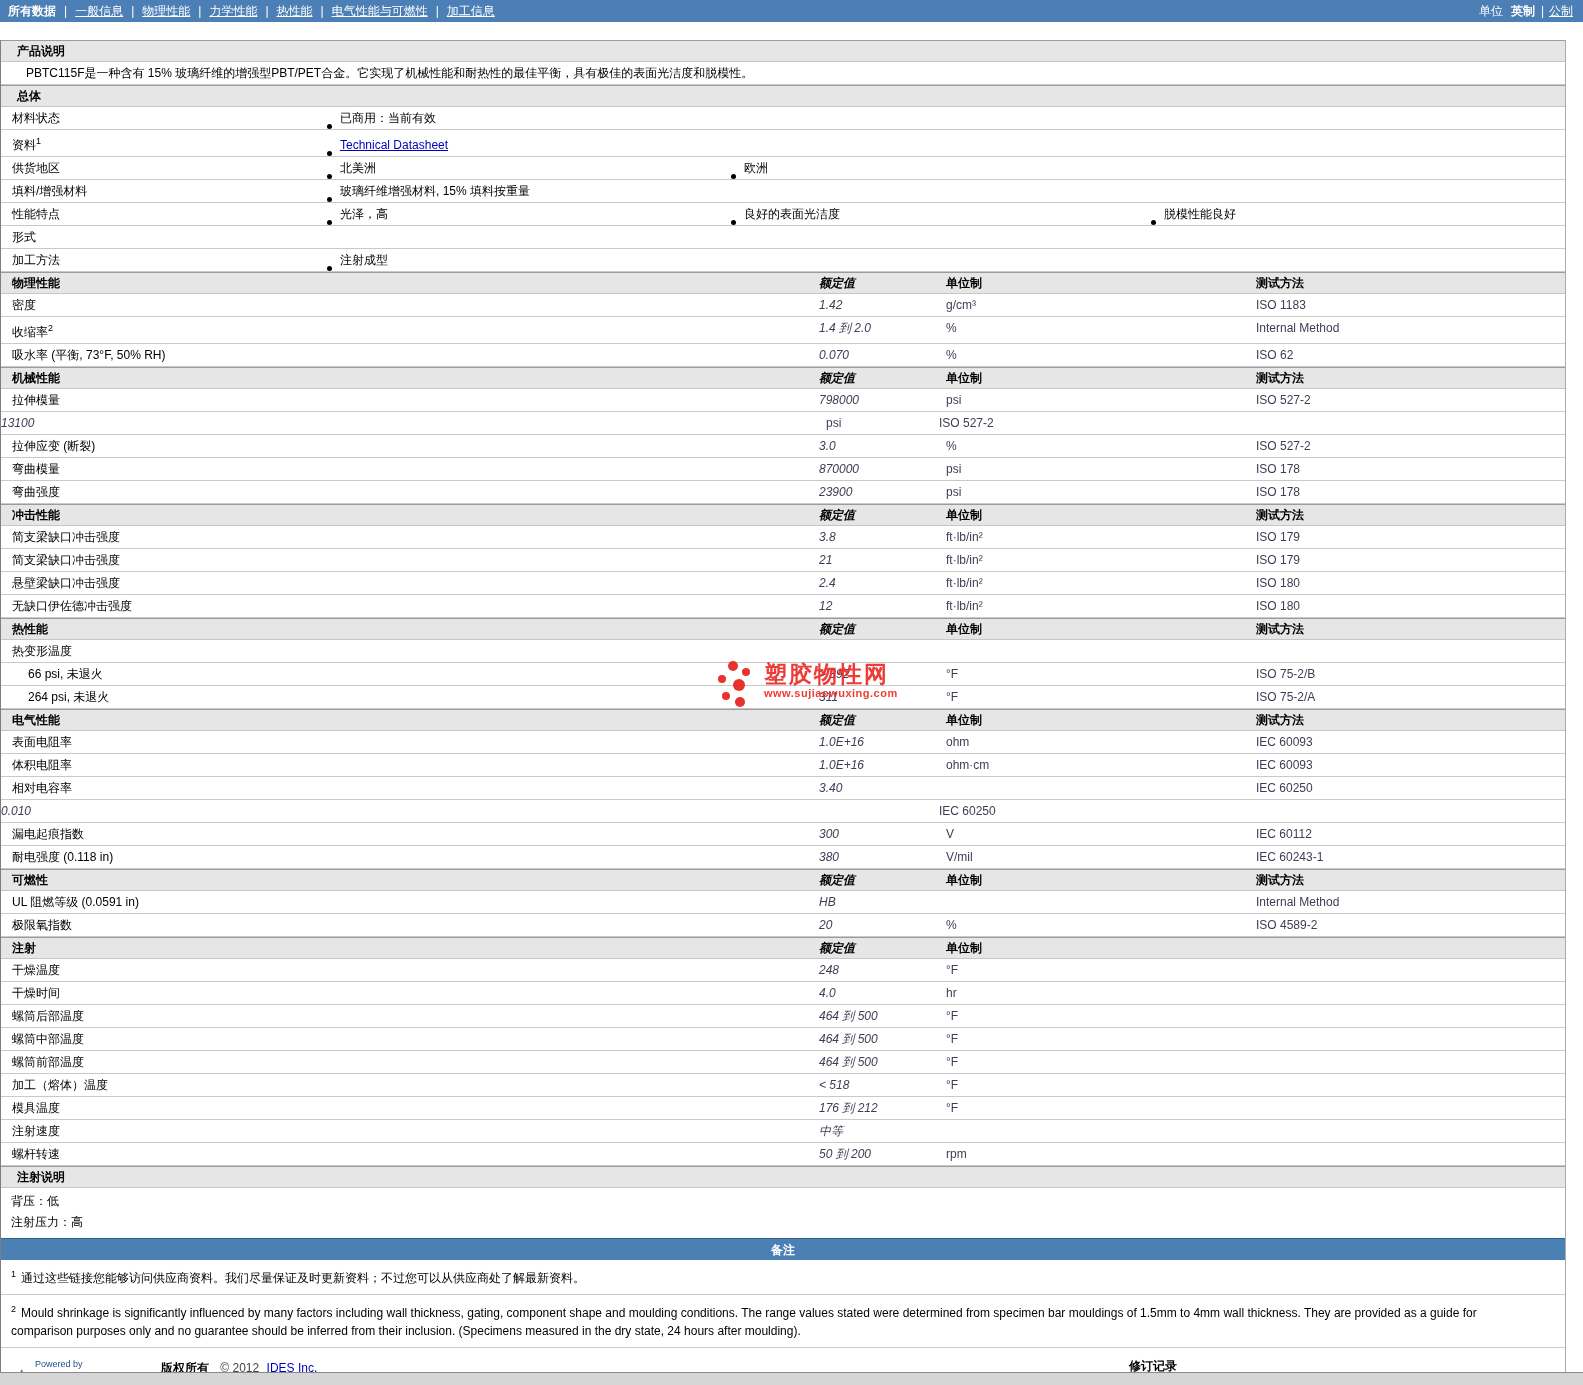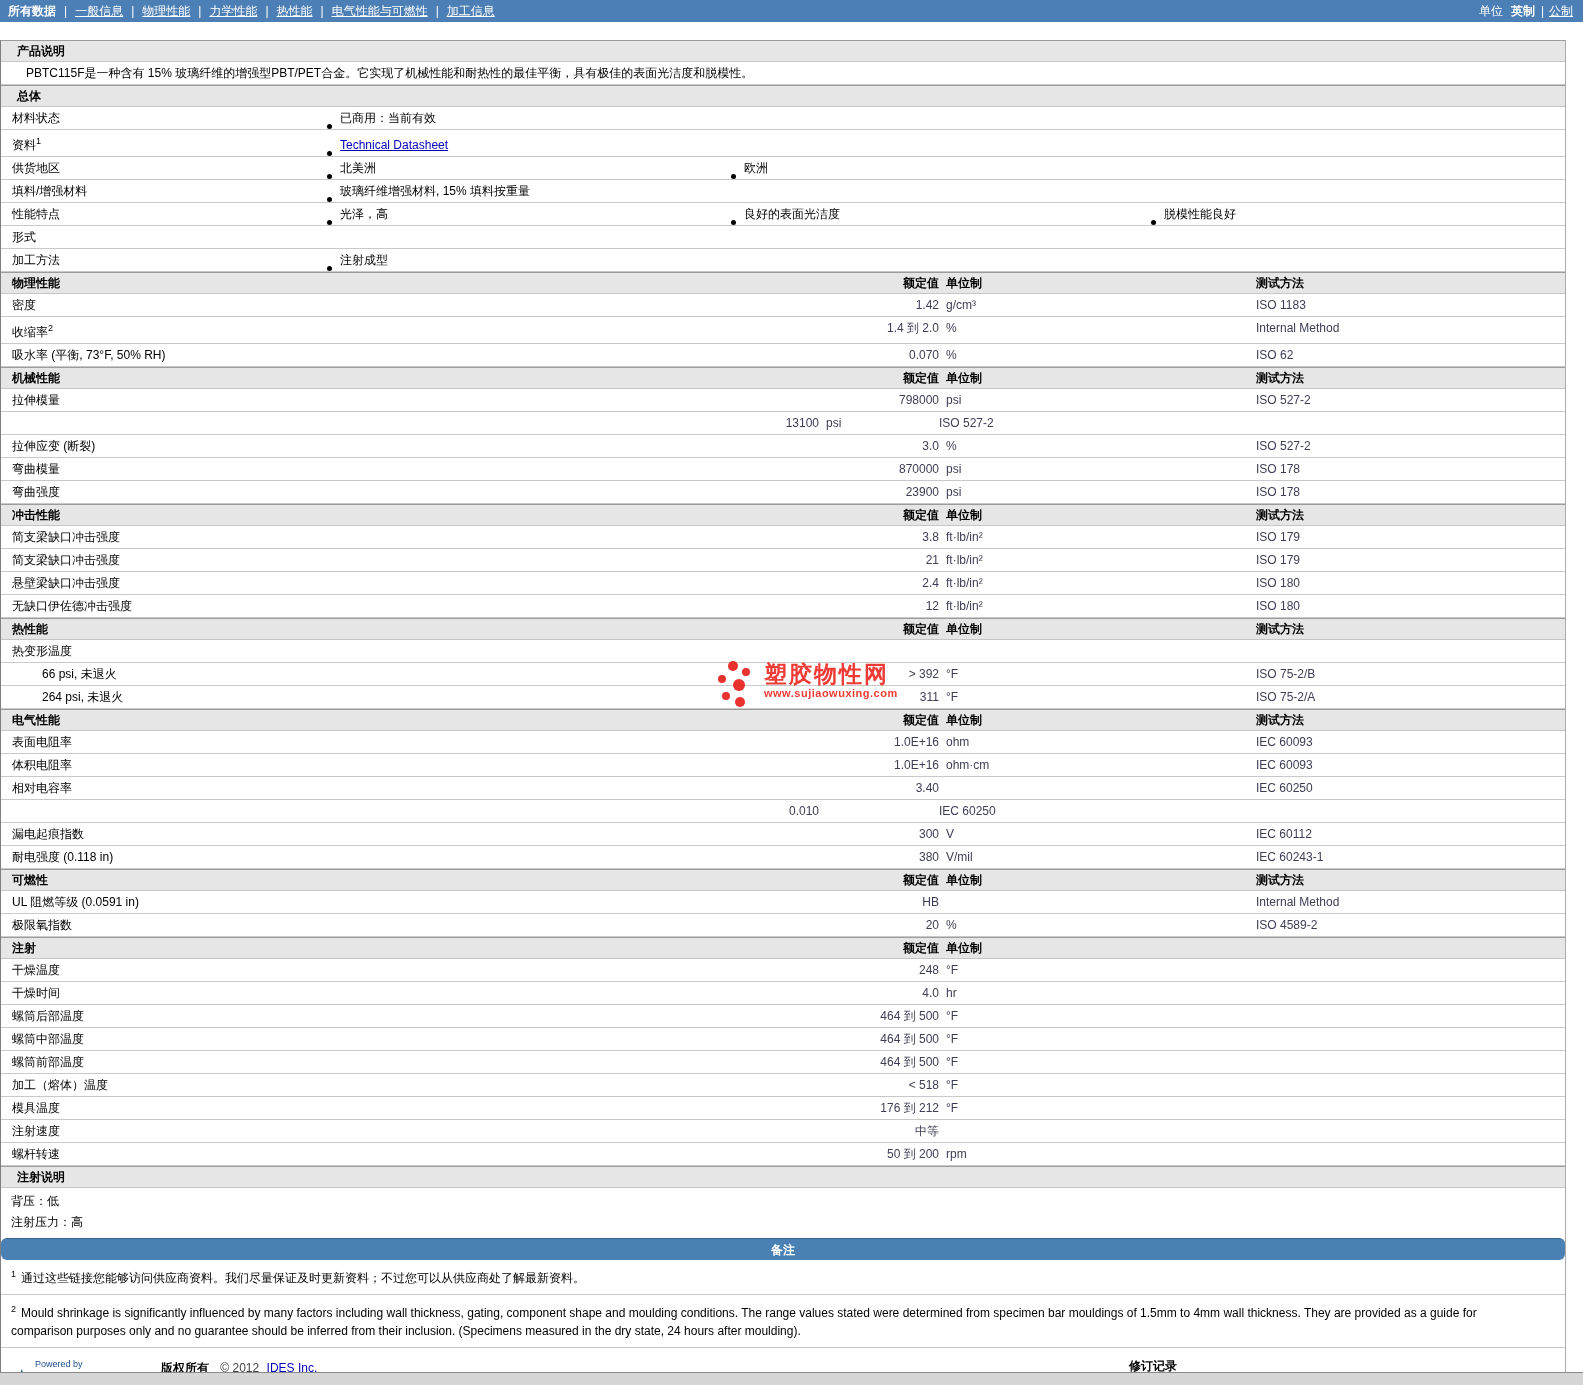--- a/index.html
+++ b/index.html
@@ -32,40 +32,40 @@
     height:22px; line-height:20px; font-weight:bold;
   }
   .sec-head.plain { padding-left:16px; }
   .row { background:#fff; border-bottom:1px solid #C9C9C9; min-height:23px; line-height:22px; }
   .desc-row { padding:0 10px 0 25px; line-height:22px; border-bottom:1px solid #C9C9C9; min-height:22px; }
 
   
   .grid { display:grid; grid-template-columns:818px 120px 317px 1fr; }
   .cell { overflow:hidden; white-space:nowrap; }
   .cell.label { padding-left:11px; }
-  .cell.label.indent { padding-left:41px; }
-  .cell.val { text-align:right; }
+  .cell.label.indent { padding-left:27px; }
+  .cell.val { text-align:left;font-style:italic; }
   .cell.unit { padding-left:7px; }
   .row .cell.val, .row .cell.unit, .row .cell.method { color:#3D3D55; }
   .sec-head .cell { color:#000; font-weight:bold; }
   sup.fn-ref { font-size:9px; }
 
   
   .ggrid { display:grid; grid-template-columns:326px 404px 420px 1fr; }
   .gitem { display:flex; align-items:flex-end; }
   .dot { width:5px; height:5px; border-radius:50%; background:#000; margin:9px 8px 0 0; flex:none; }
   .ds-link { color:#0000BB; text-decoration:underline; cursor:pointer; }
 
   
   .inj-notes { padding:3px 10px 5px 10px; line-height:21px; background:#fff; }
 
   
   .notes-head {
     background:#4A80B4; color:#fff; font-weight:bold; text-align:center;
-    height:22px; line-height:22px; border-top:1px solid #33618E;border-radius:6px;
+    height:22px; line-height:22px; border-top:1px solid #33618E;
   }
   .footnote { border-bottom:1px solid #C9C9C9; padding:5px 28px 7px 10px; line-height:18px; background:#fff; }
   .footnote sup { font-size:9px; margin-right:5px; }
 
   
   .footer { position:relative; padding:10px 0 10px 8px; min-height:60px; border-bottom:1px solid #909090; background:#fff; }
   .ides-logo { float:left; width:132px; border-bottom:3px solid #F3B71C; padding:1px 2px 2px 2px; cursor:pointer; }
   .powered { display:block; color:#1A4E8F; font-size:9px; margin-left:24px; line-height:10px; }
   .ides-row2 { display:flex; align-items:flex-end; }
   .tri { width:0; height:0; border-left:11px solid transparent; border-right:5px solid transparent;

